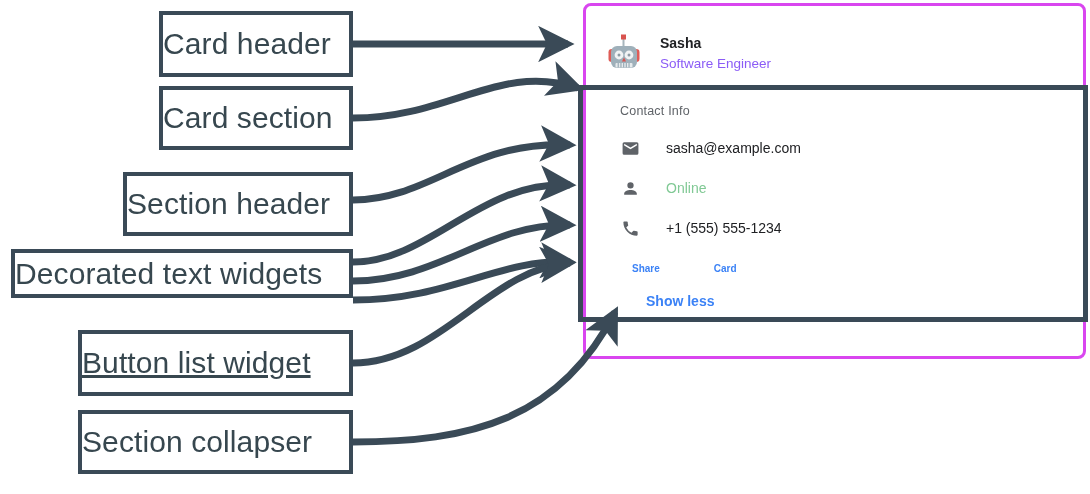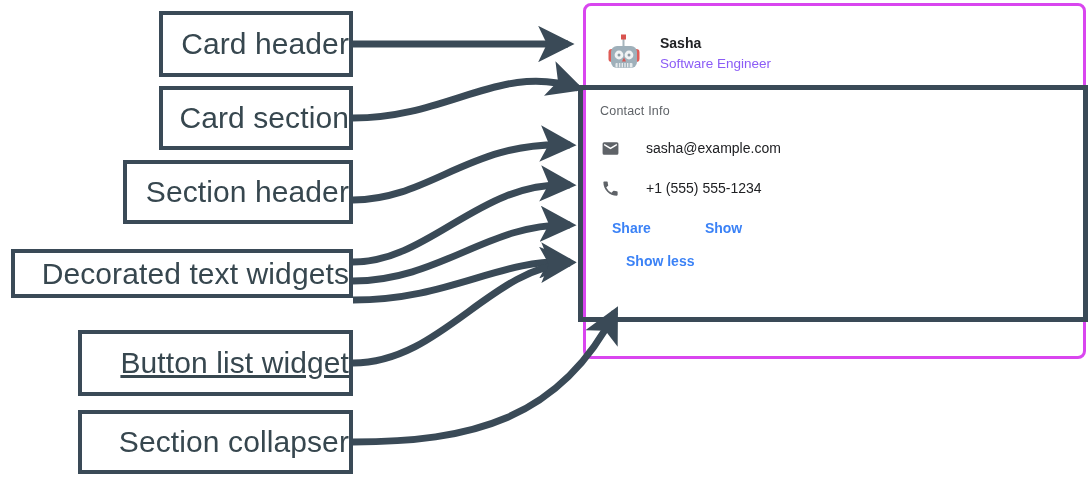--- a/index.html
+++ b/index.html
@@ -16,21 +16,21 @@
     overflow: hidden;
   }
 
   
   .anno-box {
     position: absolute;
     border: 4px solid #3a4a57;
     background: #ffffff;
     display: flex;
     align-items: center;
-    justify-content: flex-end;
+    justify-content: flex-start;
     color: #37474f;
     font-size: 30px;
     line-height: 1;
     letter-spacing: 0.1px;
     white-space: nowrap;
     z-index: 6;
   }
 
   
   #arrows {
@@ -71,21 +71,21 @@
     font-weight: bold;
     color: #202124;
     line-height: 20px;
   }
   .hdr-sub {
     font-size: 13.5px;
     color: #8b5cf6;
     line-height: 22px;
   }
 
-  #card-section { padding: 0 0 0 14px; }
+  #card-section { padding: 0 0 0 34px; }
   .section-header {
     font-size: 12.5px;
     color: #5f6368;
     letter-spacing: .2px;
     padding: 16px 0 10px 0;
   }
   .dtw-row {
     display: flex;
     align-items: center;
     height: 40px;
@@ -101,21 +101,21 @@
   .dtw-text { font-size: 14px; color: #202124; }
   .dtw-text.green { color: #81c995; }
 
   #button-list {
     display: flex;
     align-items: center;
     padding: 8px 0 0 0;
     height: 32px;
   }
   .btn {
-    font-size: 14px;
+    font-size: 10px;
     font-weight: bold;
     color: #3b82f6;
     background: none;
     border: none;
     padding: 0;
     font-family: "Liberation Sans", sans-serif;
     cursor: pointer;
   }
   .btn.share { margin-left: 12px; }
   .btn.edit  { margin-left: 54px; }
@@ -178,33 +178,41 @@
 
       <div class="dtw-row">
         <span class="dtw-icon">
           <svg width="19" height="19" viewBox="0 0 24 24" fill="#5f6368">
             <path d="M20 4H4a2 2 0 0 0-2 2v12a2 2 0 0 0 2 2h16a2 2 0 0 0 2-2V6a2 2 0 0 0-2-2zm0 4.2-8 4.8-8-4.8V6l8 4.8L20 6v2.2z"></path>
           </svg>
         </span>
         <span class="dtw-text">sasha@example.com</span>
       </div>
 
+      <div class="dtw-row">
+        <span class="dtw-icon">
+          <svg width="19" height="19" viewBox="0 0 24 24" fill="#5f6368">
+            <path d="M12 12a4 4 0 1 0 0-8 4 4 0 0 0 0 8zm0 2c-4 0-8 2-8 4.5V20h16v-1.5C20 16 16 14 12 14z"></path>
+          </svg>
+        </span>
+        <span class="dtw-text green">Online</span>
+      </div>
 
       <div class="dtw-row">
         <span class="dtw-icon">
           <svg width="19" height="19" viewBox="0 0 24 24" fill="#5f6368">
             <path d="M6.6 10.8a15.1 15.1 0 0 0 6.6 6.6l2.2-2.2a1 1 0 0 1 1-.24 11.4 11.4 0 0 0 3.6.58 1 1 0 0 1 1 1V20a1 1 0 0 1-1 1C10.6 21 3 13.4 3 4a1 1 0 0 1 1-1h3.5a1 1 0 0 1 1 1c0 1.25.2 2.46.58 3.6a1 1 0 0 1-.25 1l-2.23 2.2z"></path>
           </svg>
         </span>
         <span class="dtw-text">+1 (555) 555-1234</span>
       </div>
 
       <div id="button-list">
         <button class="btn share">Share</button>
-        <button class="btn edit">Show</button>
+        <button class="btn edit">Card</button>
       </div>
 
       <div id="collapser">
         <button class="btn collapse">Show less</button>
       </div>
     </div>
   </div>
 
   <div id="section-outline"></div>
 
@@ -233,21 +241,21 @@
   </svg>
 
   <div class="anno-box" style="left:159px;  top:11px;  width:194px; height:66px;">
     <span>Card header</span>
   </div>
 
   <div class="anno-box" style="left:159px;  top:86px;  width:194px; height:64px;">
     <span>Card section</span>
   </div>
 
-  <div class="anno-box" style="left:123px;  top:160px; width:230px; height:64px;">
+  <div class="anno-box" style="left:123px;  top:172px; width:230px; height:64px;">
     <span>Section header</span>
   </div>
 
   <div class="anno-box" style="left:11px;   top:249px; width:342px; height:49px;">
     <span>Decorated text widgets</span>
   </div>
 
   <div class="anno-box" style="left:78px;   top:330px; width:275px; height:66px;text-decoration:underline;">
     <span>Button list widget</span>
   </div>

